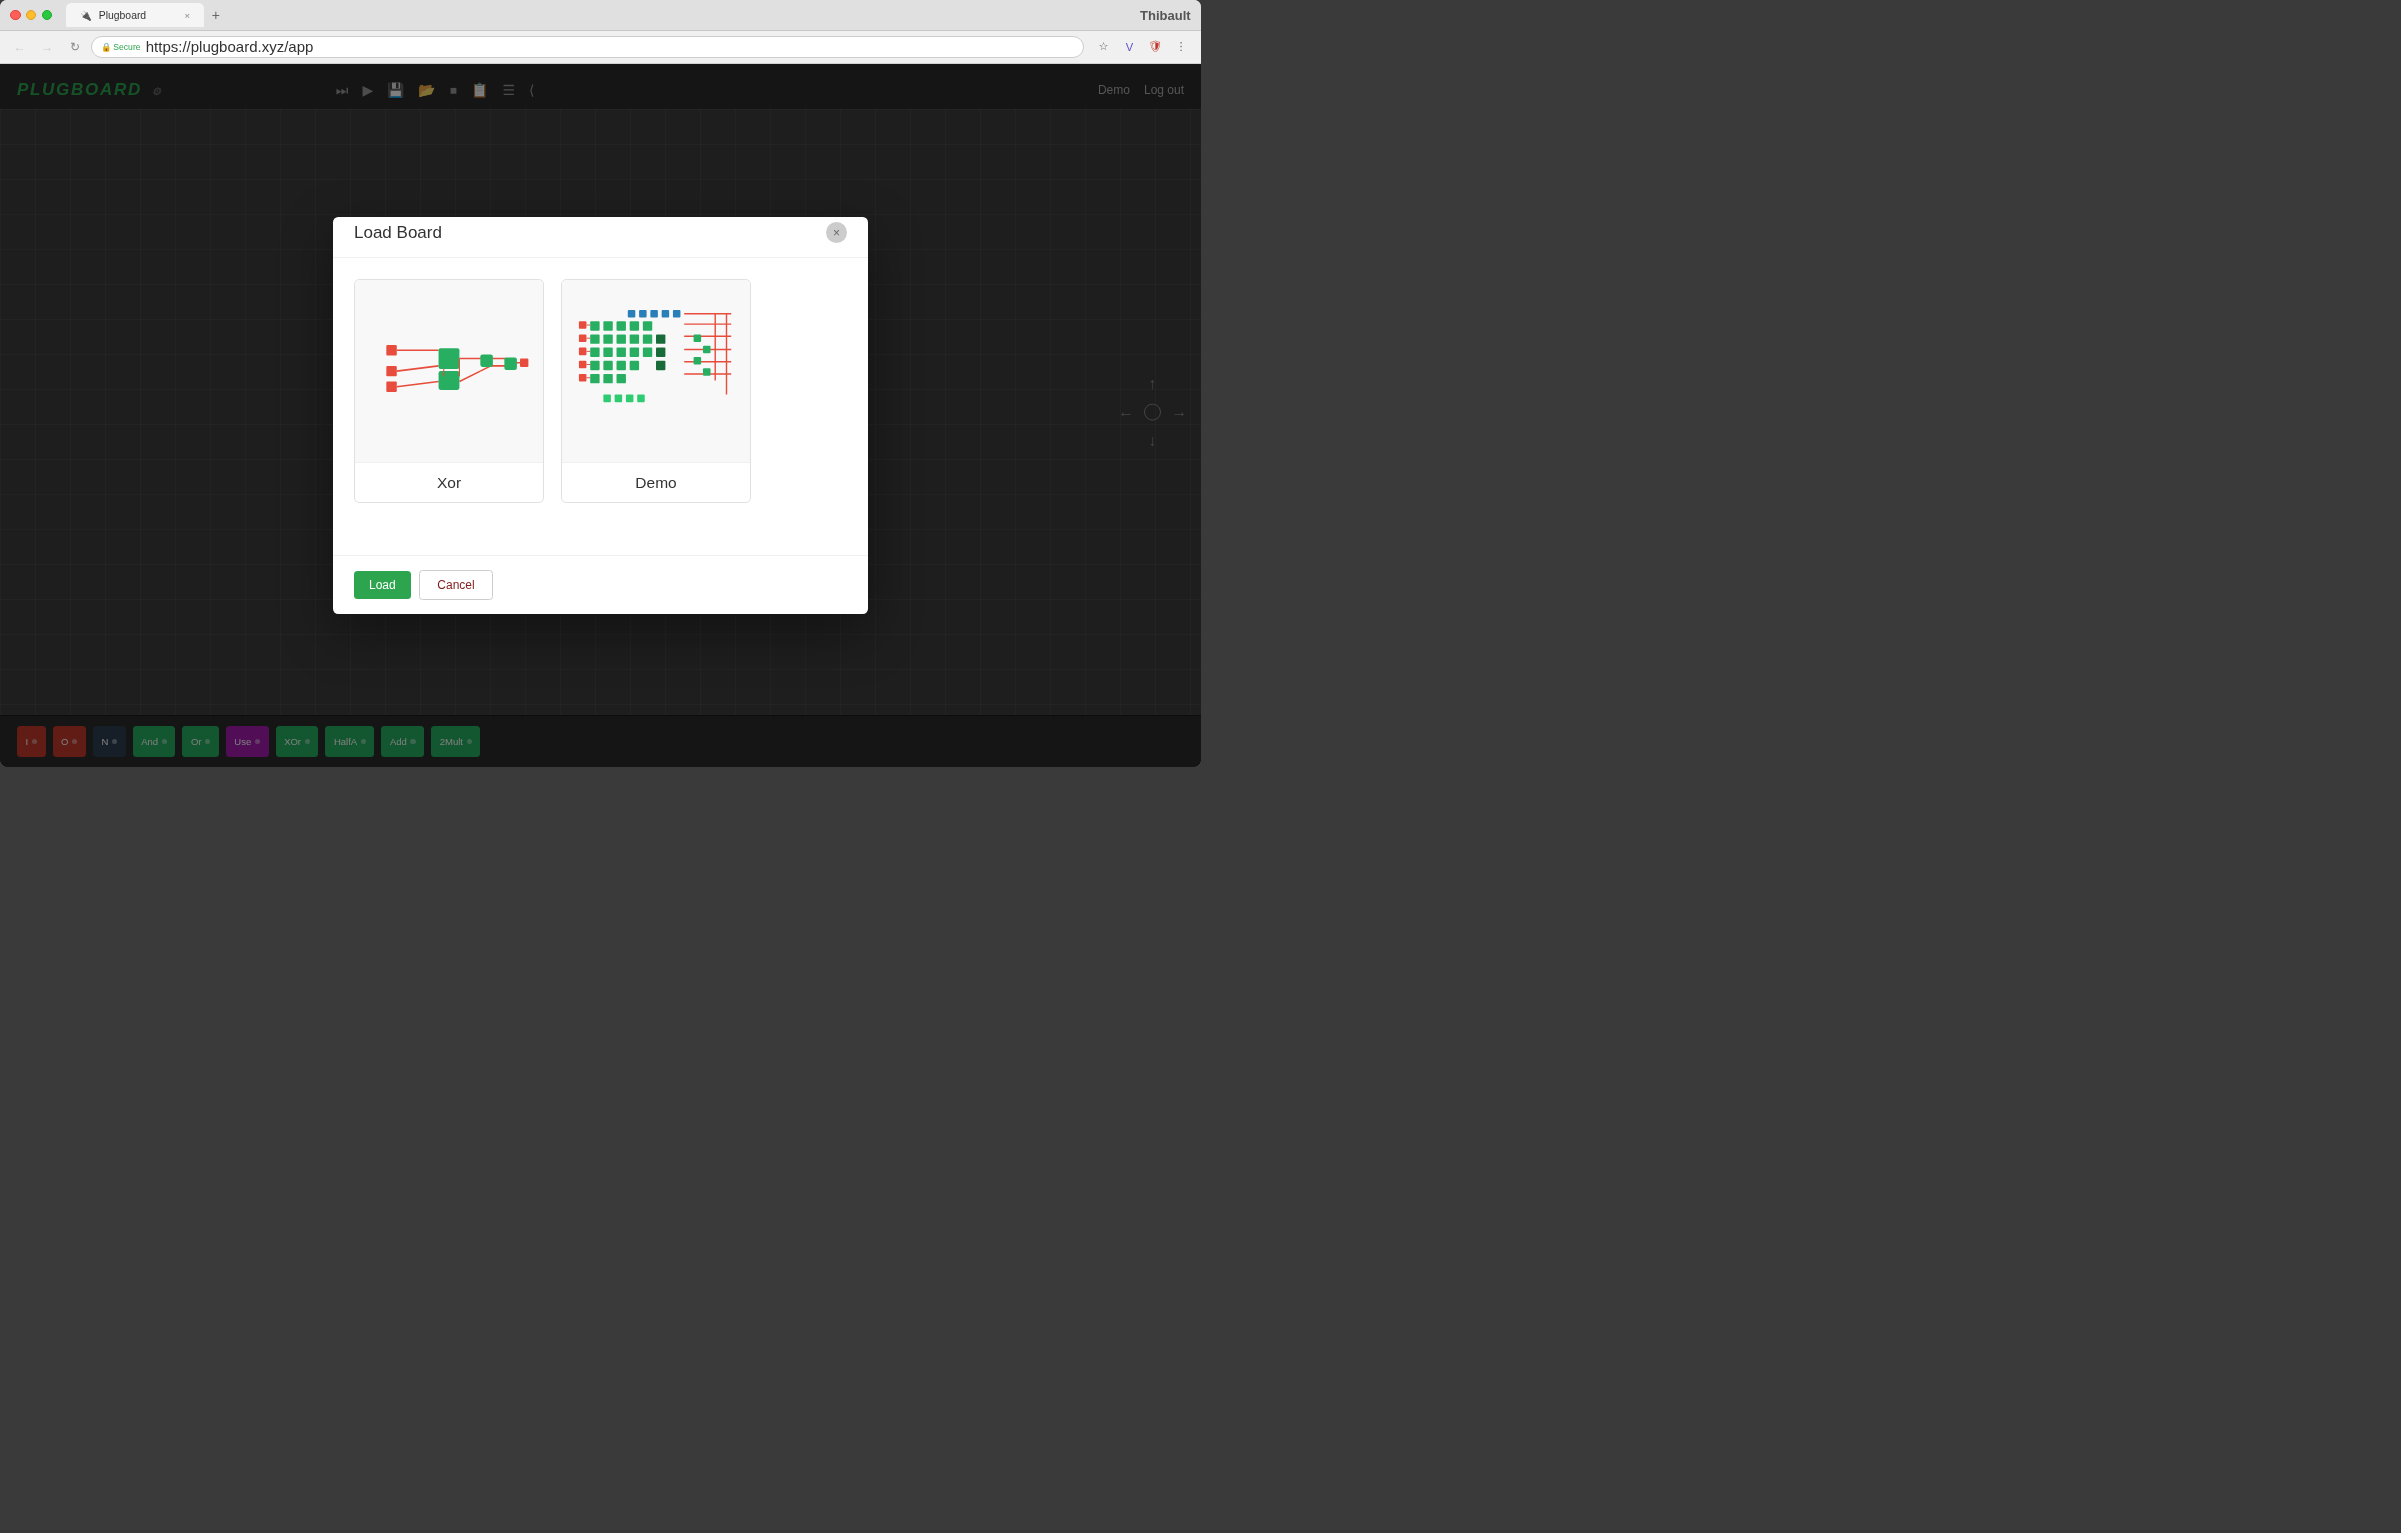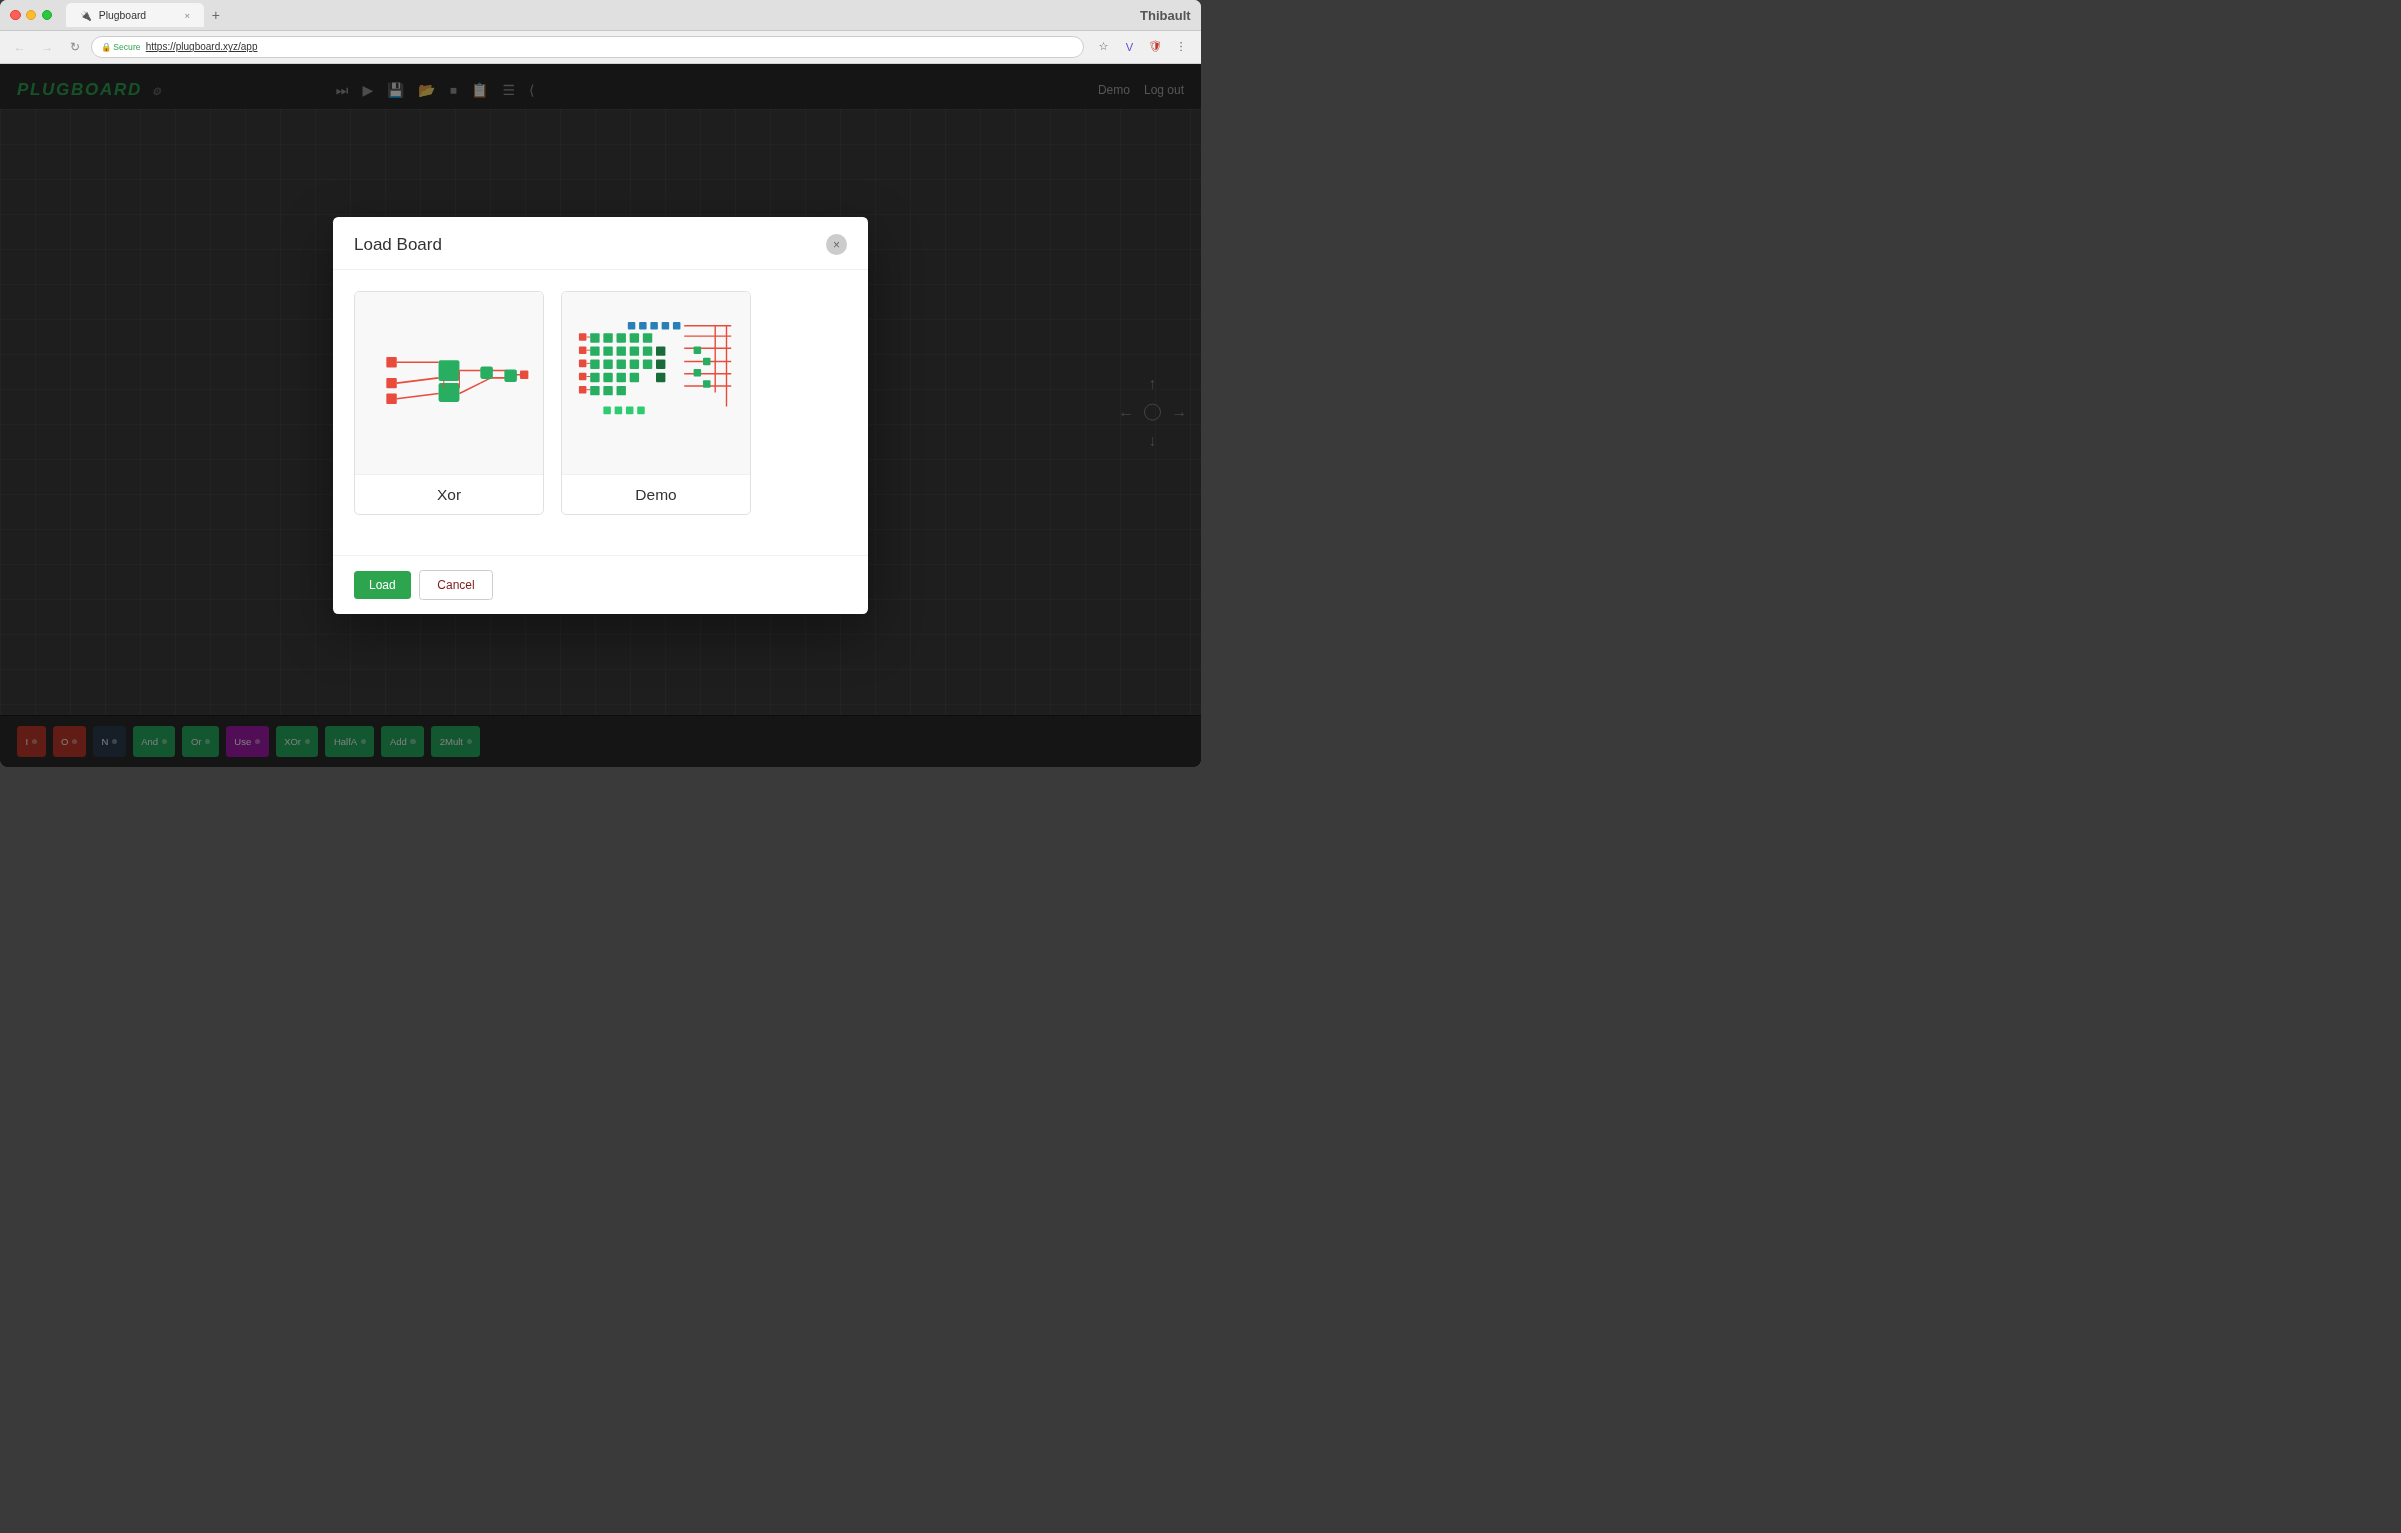--- a/index.html
+++ b/index.html
@@ -144,22 +144,21 @@
     .secure-badge {
       color: #2da44e;
       font-size: 8.6px;
       display: flex;
       align-items: center;
       gap: 1.7px;
     }
 
     .address-text {
       color: #333;
-      font-size: 10px;
-      text-decoration: underline;
+      font-size: 15px;
     }
 
     .toolbar-actions {
       display: flex;
       align-items: center;
       gap: 3.5px;
       margin-left: 3.5px;
     }
 
     .toolbar-icon-btn {
@@ -328,21 +327,21 @@
       background: white;
       border-radius: 5.2px;
       width: 535px;
       min-height: 397px;
       box-shadow: 0 17px 52px rgba(0,0,0,0.4);
       display: flex;
       flex-direction: column;
     }
 
     .modal-header {
-      padding: 17px 21px 14px;
+      padding: 5px 21px 14px;
       display: flex;
       align-items: center;
       justify-content: space-between;
       border-bottom: 0.9px solid #f0f0f0;
     }
 
     .modal-title {
       font-size: 17px;
       color: #333;
       font-weight: 400;

